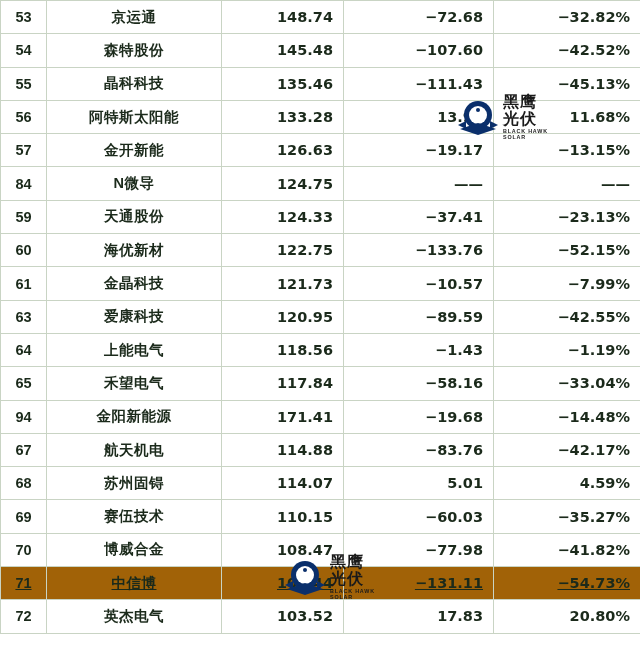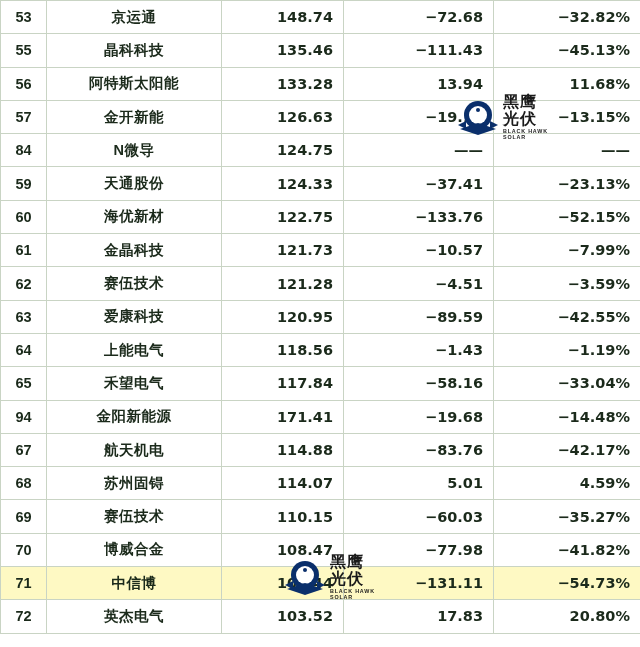--- a/index.html
+++ b/index.html
@@ -48,21 +48,22 @@
     letter-spacing: 0.5px;
   }
   td.num {
     text-align: right;
     font-weight: bold;
     font-size: 14.5px;
     font-family: "DejaVu Sans", sans-serif;
     padding-right: 14px;
   }
   tr.highlight td {
-    background: #fef9c3;
+    background: #a16207;
+    text-decoration: underline;
   }
   
   .watermark {
     position: absolute;
     width: 96px;
     height: 58px;
     pointer-events: none;
     display: flex;
     flex-direction: column;
     align-items: center;
@@ -114,20 +115,27 @@
   </colgroup>
   <tbody>
       <tr>
         <td class="rank">53</td>
         <td class="name">京运通</td>
         <td class="num">148.74</td>
         <td class="num">−72.68</td>
         <td class="num">−32.82%</td>
       </tr>
       <tr>
+        <td class="rank">54</td>
+        <td class="name">森特股份</td>
+        <td class="num">145.48</td>
+        <td class="num">−107.60</td>
+        <td class="num">−42.52%</td>
+      </tr>
+      <tr>
         <td class="rank">55</td>
         <td class="name">晶科科技</td>
         <td class="num">135.46</td>
         <td class="num">−111.43</td>
         <td class="num">−45.13%</td>
       </tr>
       <tr>
         <td class="rank">56</td>
         <td class="name">阿特斯太阳能</td>
         <td class="num">133.28</td>
@@ -161,27 +169,20 @@
         <td class="num">122.75</td>
         <td class="num">−133.76</td>
         <td class="num">−52.15%</td>
       </tr>
       <tr>
         <td class="rank">61</td>
         <td class="name">金晶科技</td>
         <td class="num">121.73</td>
         <td class="num">−10.57</td>
         <td class="num">−7.99%</td>
-      </tr>
-      <tr>
-        <td class="rank">62</td>
-        <td class="name">赛伍技术</td>
-        <td class="num">121.28</td>
-        <td class="num">−4.51</td>
-        <td class="num">−3.59%</td>
       </tr>
       <tr>
         <td class="rank">63</td>
         <td class="name">爱康科技</td>
         <td class="num">120.95</td>
         <td class="num">−89.59</td>
         <td class="num">−42.55%</td>
       </tr>
       <tr>
         <td class="rank">64</td>

